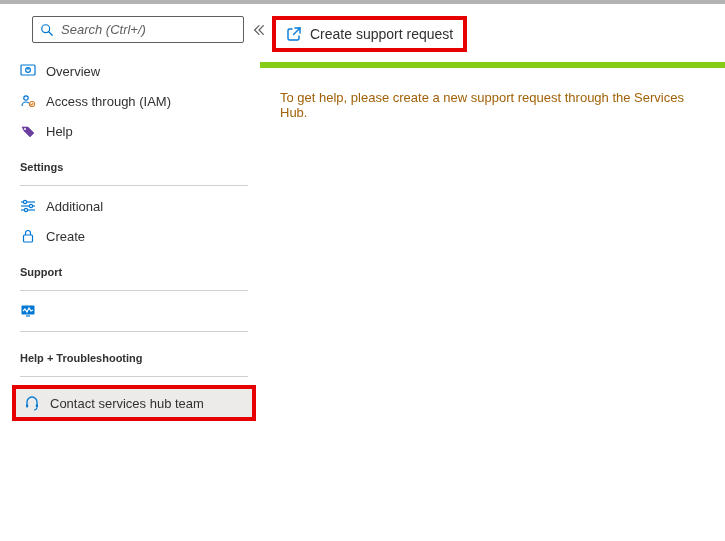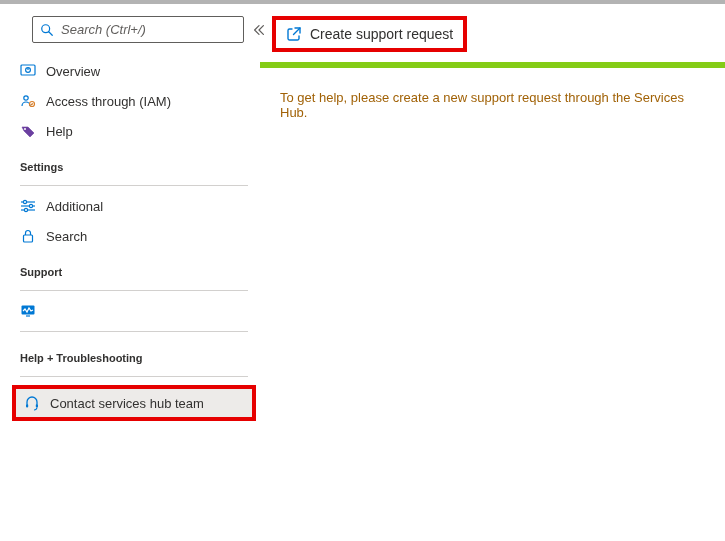--- a/index.html
+++ b/index.html
@@ -201,21 +201,21 @@
       <span>Additional</span>
     </div>
 
     <div class="nav-item">
       <span class="nav-icon">
         <svg width="16" height="16" viewBox="0 0 16 16">
             <rect x="3.5" y="7" width="9" height="7" rx="1" fill="none" stroke="#0078d4" stroke-width="1.2"></rect>
             <path d="M5.5 7 V5 a2.5 2.5 0 0 1 5 0 V7" fill="none" stroke="#0078d4" stroke-width="1.2"></path>
           </svg>
       </span>
-      <span>Search</span>
+      <span>Create</span>
     </div>
 
     <div class="section-header">Support</div>
     <div class="section-divider"></div>
 
     <div class="nav-item">
       <span class="nav-icon">
         <svg width="16" height="16" viewBox="0 0 16 16">
             <rect x="1.5" y="2.5" width="13" height="9" rx="1" fill="#0078d4"></rect>
             <path d="M3 8 L5 6 L7 9 L9 5 L11 8 L13 7" fill="none" stroke="#fff" stroke-width="1.2"></path>

